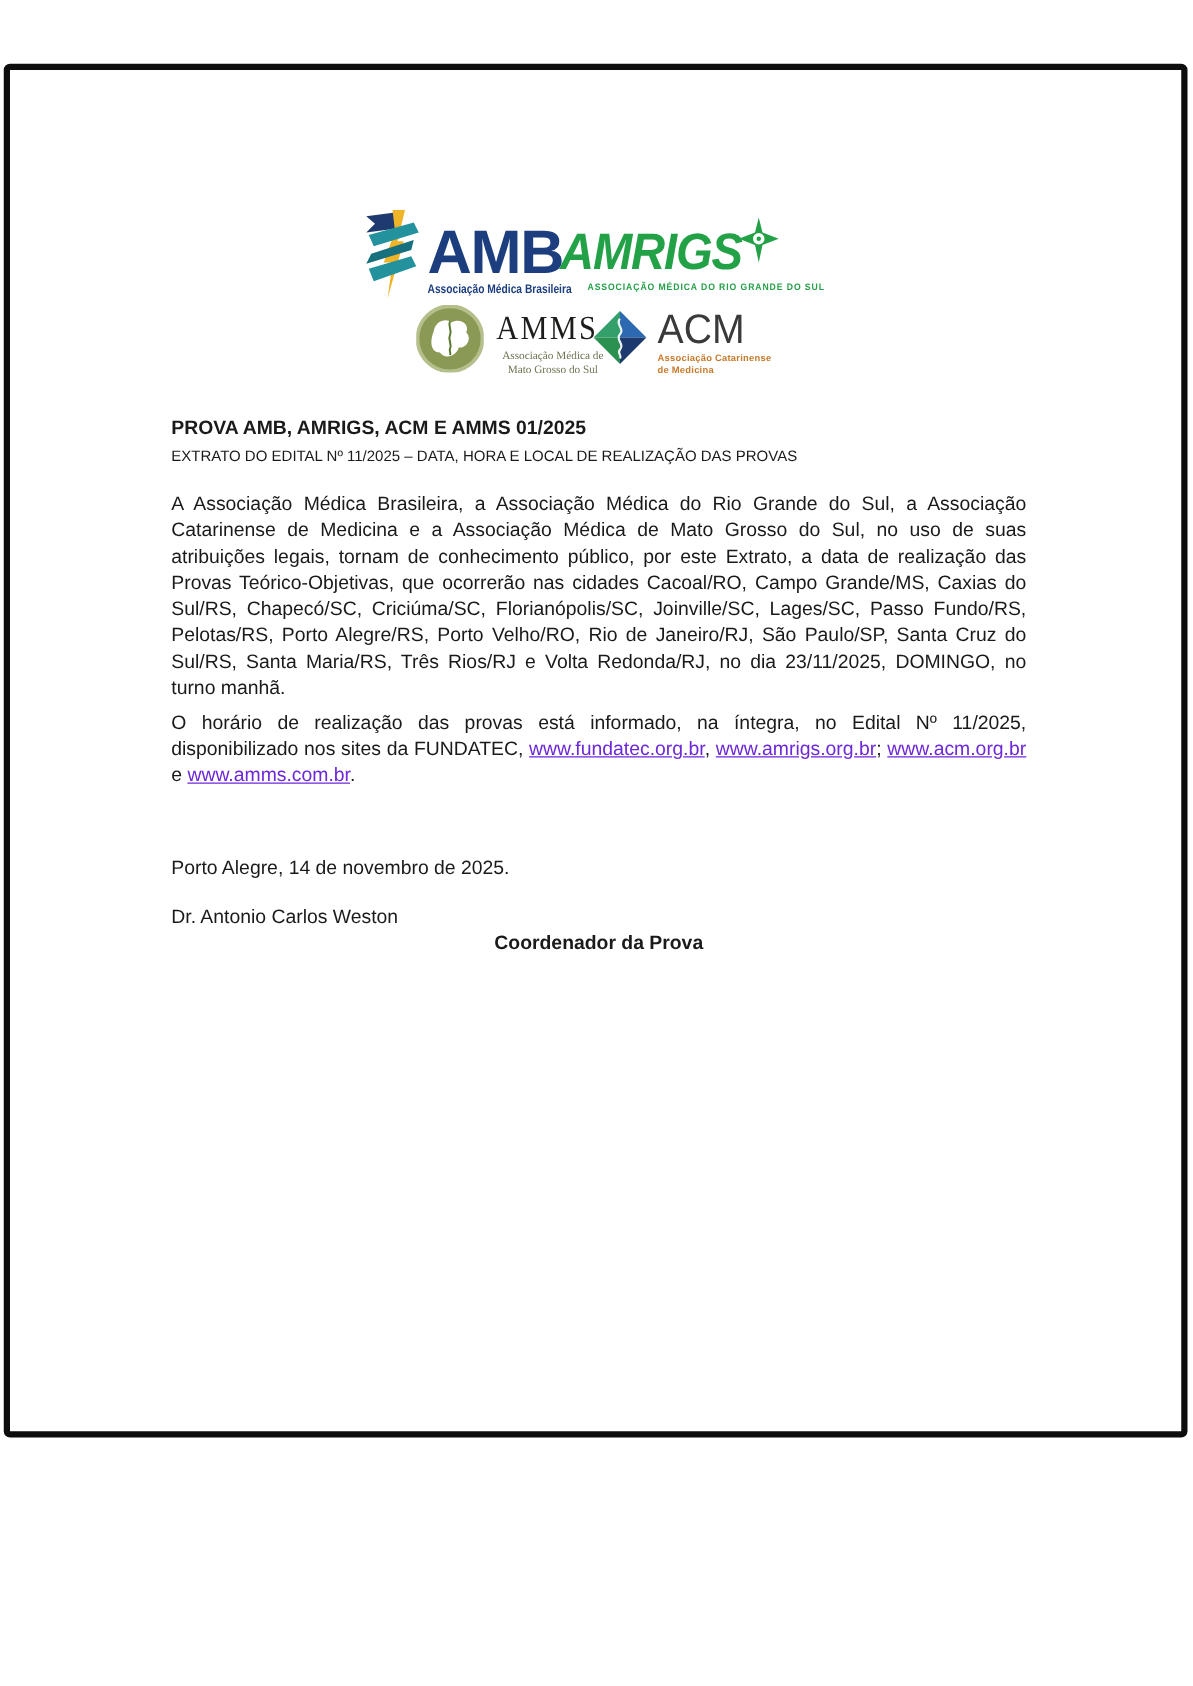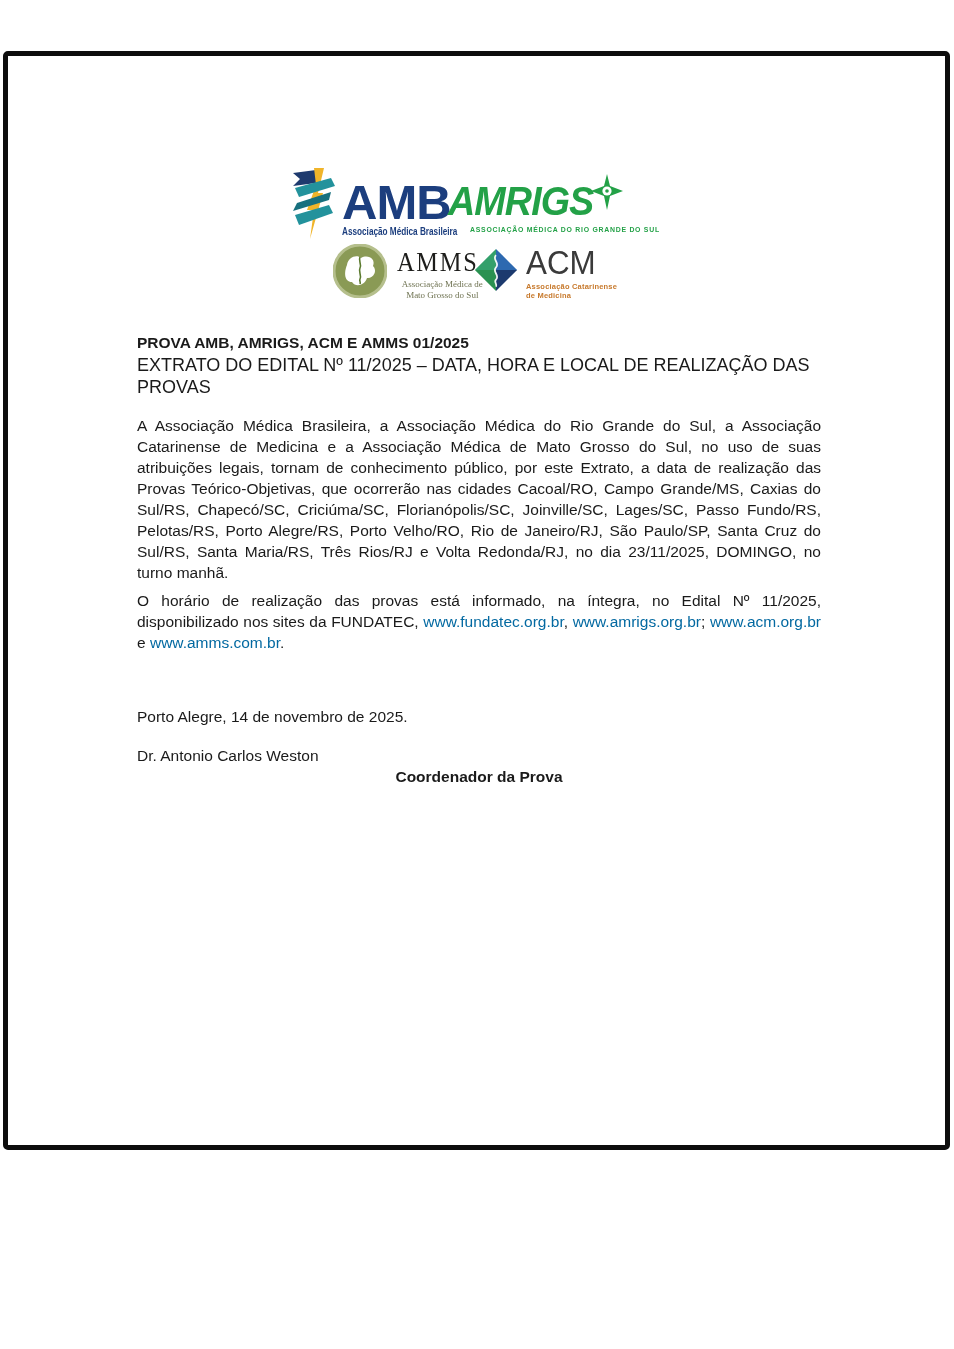--- a/index.html
+++ b/index.html
@@ -72,24 +72,24 @@
     font-size: 7.5px; font-weight: bold; color: #c7792c;
     line-height: 9px; letter-spacing: 0.2px; margin-top: 3px; white-space: nowrap;
   }
 
   
   .content {
     position: absolute; left: 137px; top: 284px; width: 684px;
     font-size: 15.5px; line-height: 21px;
   }
   .doc-title { font-size: 15.5px; font-weight: bold; line-height: 22px; margin: 0; }
-  .doc-subtitle { font-size: 18px; font-weight: normal; line-height: 22px; margin: 0; }
+  .doc-subtitle { font-size: 12px; font-weight: normal; line-height: 22px; margin: 0; }
   .content p { margin: 7px 0 0 0; text-align: justify; }
   .content p.first-par { margin-top: 17px; }
-  a.doc-link { color: #0369a1; cursor: pointer; }
+  a.doc-link { color: #6d28d9; text-decoration: underline; cursor: pointer; }
   .dateline { margin-top: 53px !important; text-align: right; }
   .signer   { margin-top: 18px !important; text-align: left; }
   .role     { margin-top: 0 !important; text-align: center !important; font-weight: bold; }
 </style>
 </head>
 <body>
 
 <div class="page">
   <div class="frame"></div>
 

